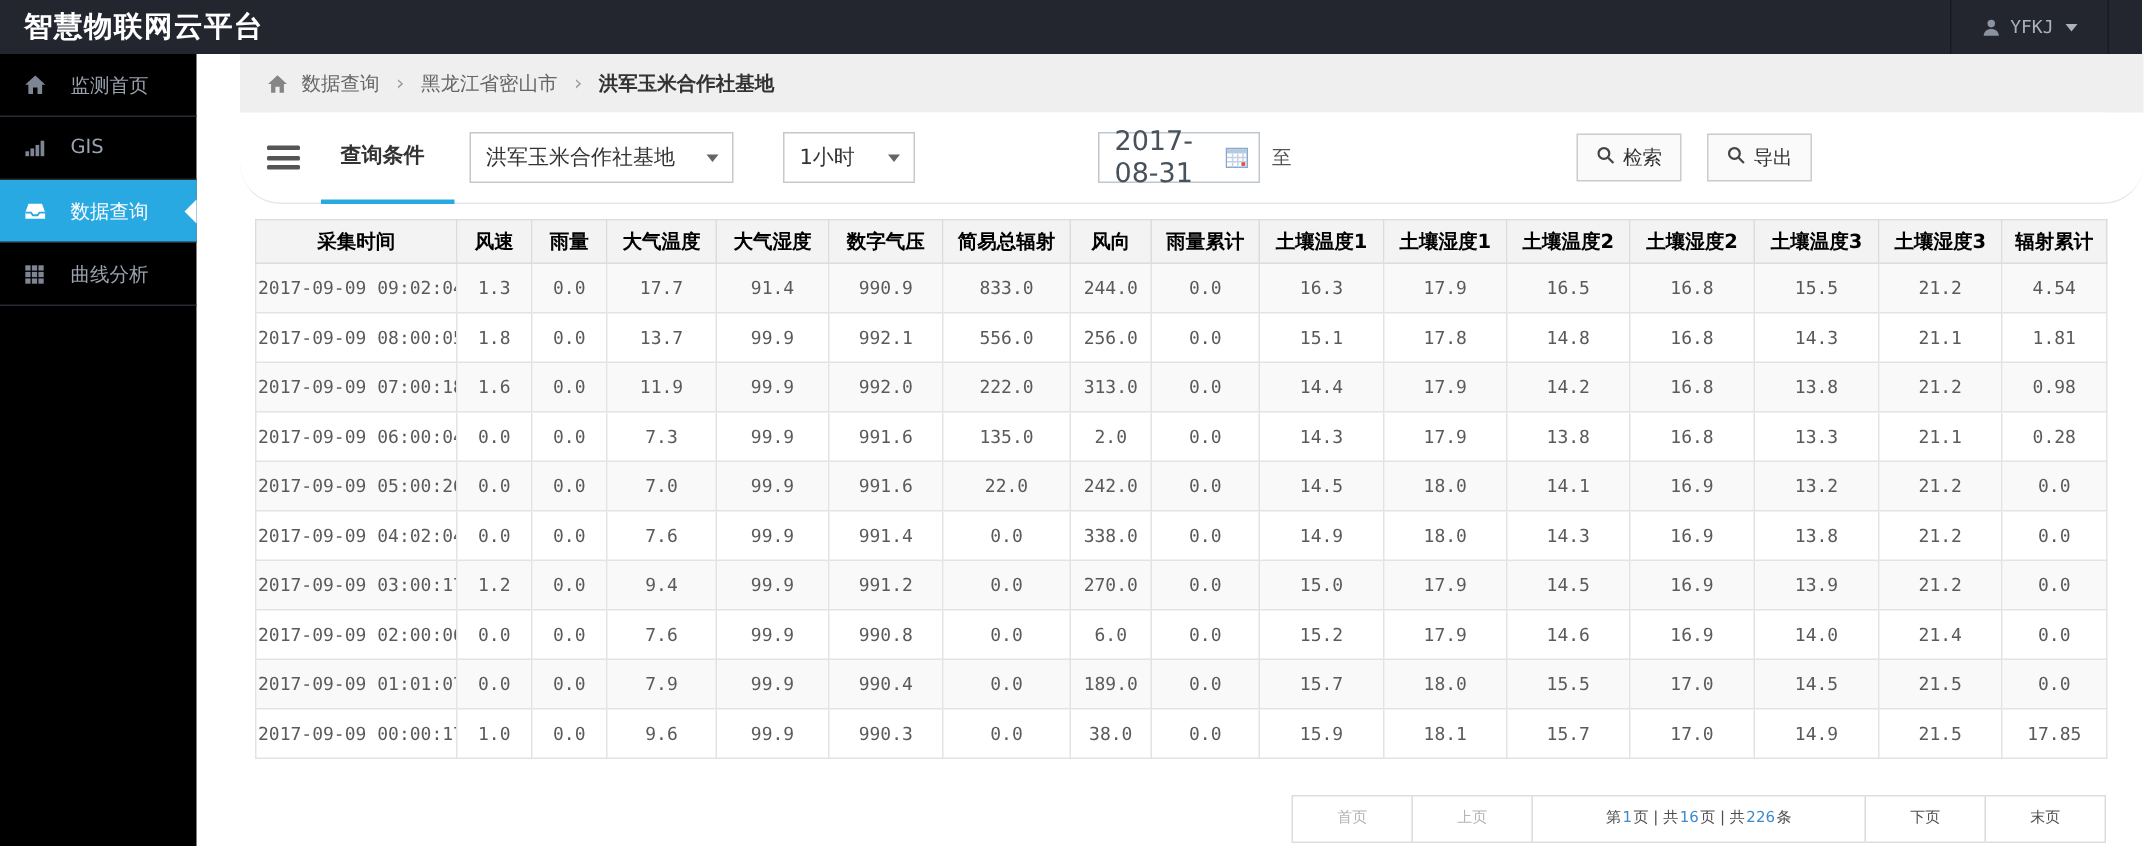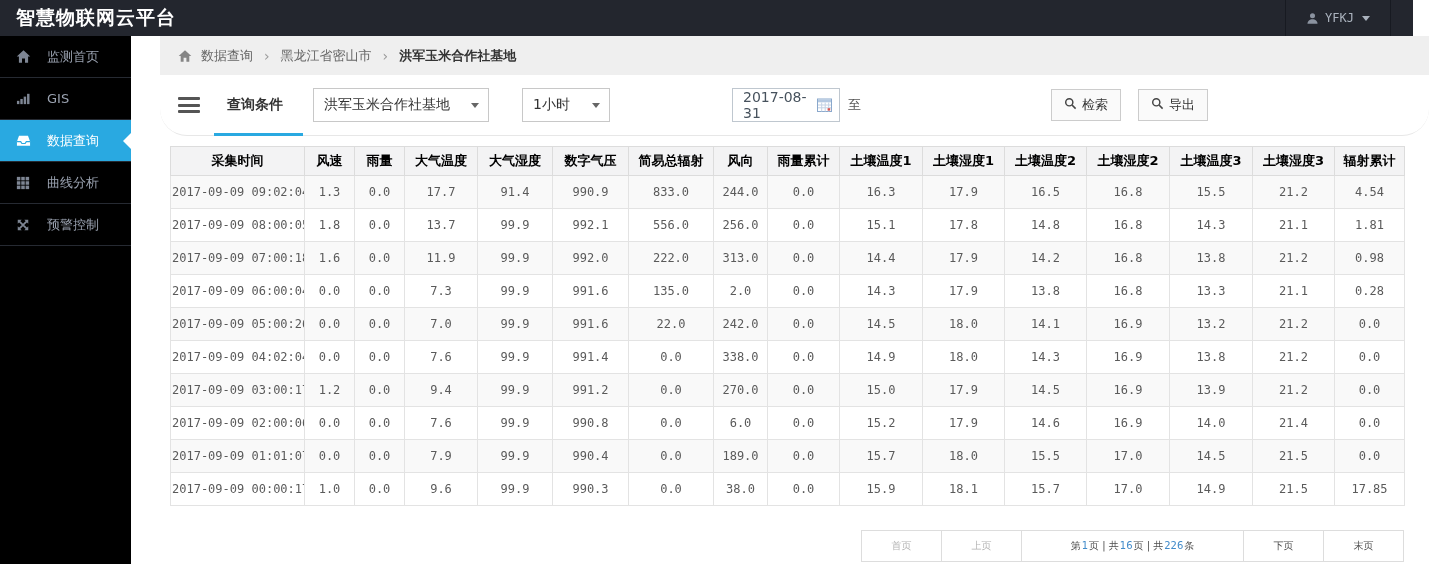--- a/index.html
+++ b/index.html
@@ -4,21 +4,21 @@
 <style>
   * { box-sizing: border-box; }
   html,body { margin:0; padding:0; }
   body {
     width:1429px; height:568px; overflow:hidden; position:relative;
     font-family:"DejaVu Sans","Liberation Sans",sans-serif;
     background:#fff; -webkit-font-smoothing:antialiased;
   }
   
   .topbar{
-    position:absolute; top:0; left:0; right:16px; height:36px;
+    position:absolute; top:0; left:0; right:1px; height:36px;
     background:#23262e; display:flex; align-items:center; z-index:30;
   }
   .app-title{ color:#fff; font-weight:bold; font-size:19px; padding-left:16px; letter-spacing:1px; }
   .topbar-right{ margin-left:auto; height:100%; display:flex; align-items:stretch; }
   .user-menu{
     display:flex; align-items:center; gap:6px; padding:0 20px;
     border-left:1px solid #171a21; border-right:1px solid #171a21;
     color:#aab2bd; font-family:"DejaVu Sans Mono","Liberation Mono",monospace;
     font-size:12px; cursor:pointer; margin-right:22px;
   }
@@ -71,21 +71,21 @@
   .select-box .sel-caret{
     position:absolute; right:9px; top:50%; margin-top:-2px;
     width:0; height:0; border-left:4px solid transparent; border-right:4px solid transparent;
     border-top:5px solid #666;
   }
   .sel-station{ margin-left:10px; width:176px; }
   .sel-interval{ margin-left:33px; width:88px; }
   .date-box{
     height:34px; width:108px; border:1px solid #bfc7cf; background:#fff;
     display:flex; align-items:center; padding:0 7px 0 10px;
-    font-size:14px; color:#47525d; cursor:pointer;
+    font-size:18px; color:#47525d; cursor:pointer;
   }
   .date-box .cal{ margin-left:auto; display:flex; cursor:pointer; }
   .date-from{ margin-left:122px; }
   .to-label{ margin:0 8px; font-size:13px; color:#555; }
   .btn{
     height:32px; border:1px solid #ccc; background:#fafafa; color:#333;
     font-size:13px; display:inline-flex; align-items:center; gap:5px;
     padding:0 12px; cursor:pointer; white-space:nowrap;
   }
   .btn-search{ margin-left:182px; }
@@ -175,29 +175,20 @@
           <rect x="11" y="1" width="4" height="4"></rect>
           <rect x="1" y="6" width="4" height="4"></rect>
           <rect x="6" y="6" width="4" height="4"></rect>
           <rect x="11" y="6" width="4" height="4"></rect>
           <rect x="1" y="11" width="4" height="4"></rect>
           <rect x="6" y="11" width="4" height="4"></rect>
           <rect x="11" y="11" width="4" height="4"></rect>
         </svg>
     </span>
     <span>曲线分析</span>
-  </div>
-  <div class="side-item">
-    <span class="ic">
-      <svg width="14" height="14" viewBox="0 0 16 16" fill="currentColor">
-          <path d="M2 2h4.5L2 6.5zM14 2v4.5L9.5 2zM2 14V9.5L6.5 14zM14 14H9.5L14 9.5z"></path>
-          <path d="M3.5 3.5 12.5 12.5M12.5 3.5 3.5 12.5" stroke="currentColor" stroke-width="2"></path>
-        </svg>
-    </span>
-    <span>预警控制</span>
   </div>
 </div>
 
 <div class="main">
 
   <div class="breadcrumb">
     <span class="ic">
       <svg width="14" height="14" viewBox="0 0 16 16" fill="#858585">
           <path d="M8 1.4 15.2 8h-2.3v6.6H9.6V10H6.4v4.6H3.1V8H.8z"></path>
         </svg>

